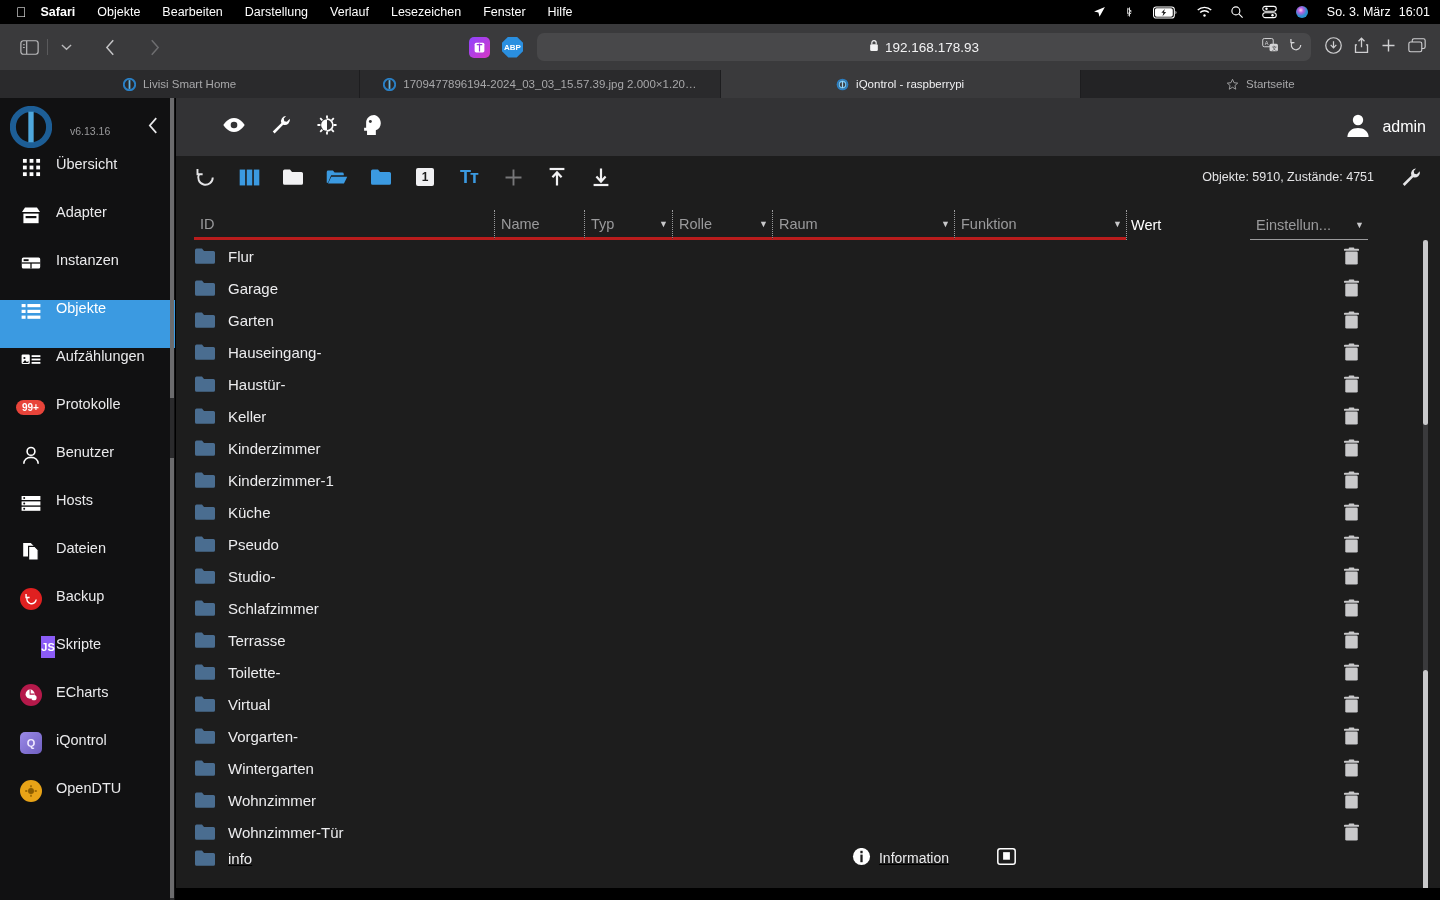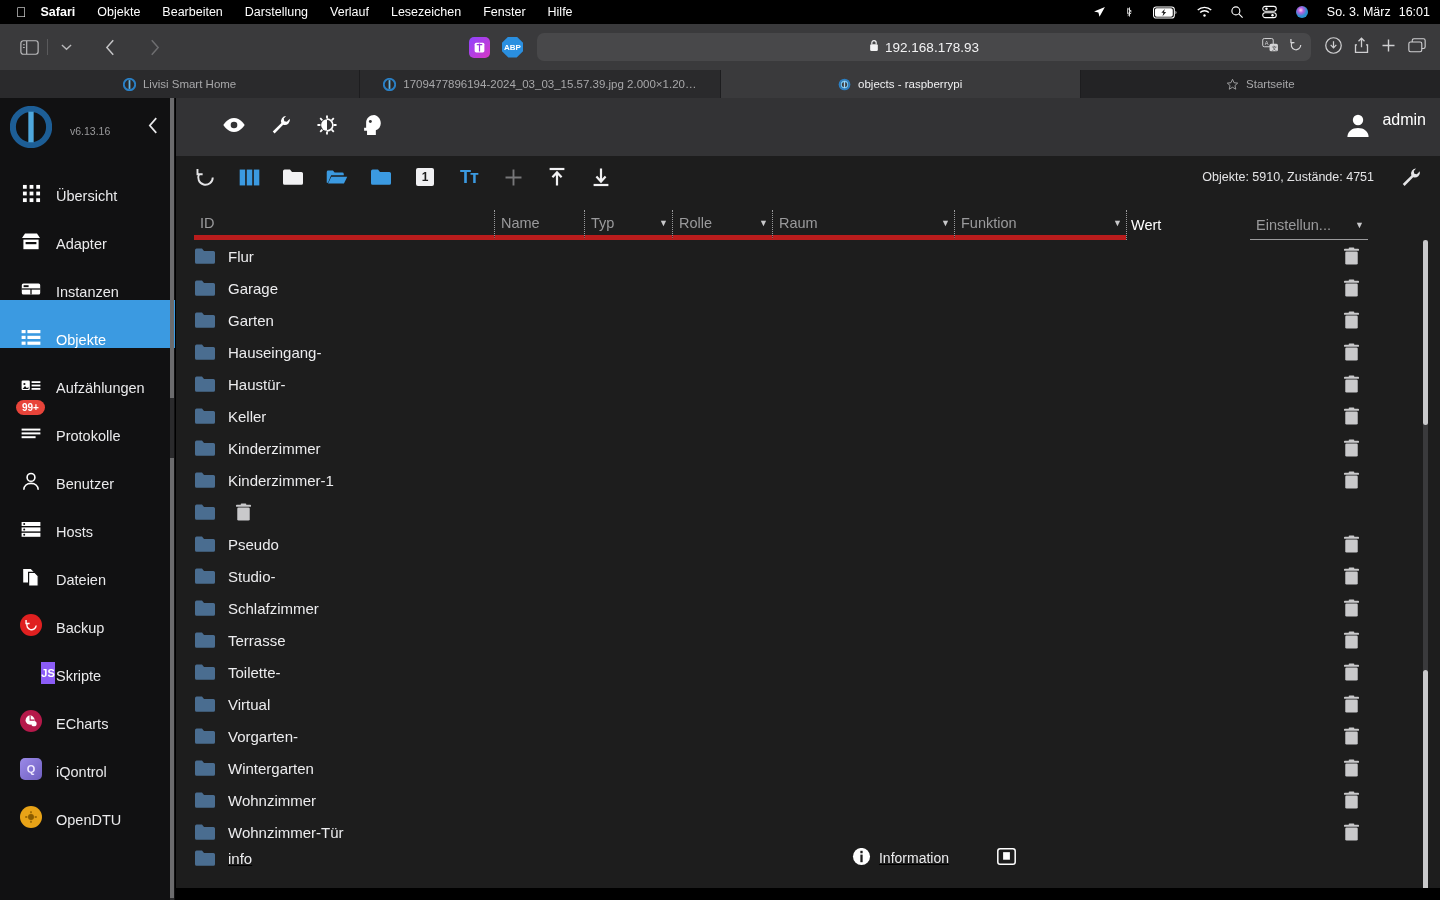--- a/index.html
+++ b/index.html
@@ -57,51 +57,51 @@
   
   #app { display:flex; height:802px; background:#1d1d1d; }
 
   
   #sidebar { width:176px; background:#111112; flex:0 0 176px; position:relative;
              border-right:1px solid #000; }
   #logo-row { height:58px; display:flex; align-items:center; padding:0 10px; gap:18px; }
   #logo-row .logo { width:42px; height:42px; flex:0 0 42px; }
   #logo-row .ver { font-size:10.5px; color:#9a9a9c; flex:1; padding-top:8px; }
   #logo-row .collapse { color:#e8e8ea; font-size:15px; padding:0 6px; }
-  .nav-item { height:48px; display:flex; align-items:flex-end; gap:14px; padding:0 20px;
+  .nav-item { height:48px; display:flex; align-items:flex-start; gap:14px; padding:0 20px;
               color:#eaeaec; font-size:14.5px; position:relative; }
   .nav-item.active { background:#3b9ae1; color:#fff; }
   .nav-icon { width:22px; height:22px; flex:0 0 22px; display:flex; align-items:center; justify-content:center; }
   .badge99 { position:absolute; left:16px; top:4px; background:#e8443a; color:#fff;
              font-size:10px; font-weight:bold; border-radius:9px; padding:1px 6px; line-height:13px; }
   .adp { width:22px; height:22px; border-radius:50%; display:flex; align-items:center;
          justify-content:center; font-size:9px; font-weight:bold; color:#fff; }
   #sb-scroll { position:absolute; right:1px; top:0; width:4px; height:100%; background:#2a2a2c; }
   #sb-scroll i { display:block; width:4px; background:#6b6b6d; }
 
   
   #main { flex:1; display:flex; flex-direction:column; min-width:0; }
   #top-header { height:58px; background:#333335; display:flex; align-items:center; padding:0 14px; }
   #top-header .th-icons { display:flex; align-items:center; gap:24px; margin-left:32px; color:#fff; }
   #top-header .th-sp { flex:1; }
-  #top-header .user { display:flex; align-items:flex-start; gap:10px; color:#fff; font-size:16px; }
+  #top-header .user { display:flex; align-items:center; gap:10px; color:#fff; font-size:16px; }
 
   #obj-toolbar { height:42px; background:#1d1d1d; display:flex; align-items:center; padding:0 18px; gap:22px; }
   .tb-ic { display:flex; align-items:center; justify-content:center; width:22px; height:22px; }
   #obj-toolbar .tb-sp { flex:1; }
   #obj-count { color:#e4e4e6; font-size:12.5px; white-space:nowrap; }
   #lvl-badge { width:18px; height:18px; background:#f1f1f3; color:#1d1d1d; font-size:12px;
                font-weight:bold; display:flex; align-items:center; justify-content:center; border-radius:2px; }
   #txt-size { color:#3b9ae1; font-size:18px; font-weight:bold; letter-spacing:-1px; }
 
   
   #filter-row { height:42px; background:#1d1d1d; display:flex; align-items:flex-end;
                 padding:0 0 0 18px; }
   .fcell { position:relative; height:30px; display:flex; align-items:center;
-           border-bottom:5px solid #b91c1c; border-left:1px dotted #9a9a9c;
+           border-bottom:3px solid #b91c1c; border-left:1px dotted #9a9a9c;
            padding:0 4px 0 6px; color:#9a9a9c; font-size:14.5px; }
   .fcell.noleft { border-left:none; }
   .fcell.nounder { border-bottom:none; }
   .fcell .arr { margin-left:auto; font-size:9px; color:#c8c8ca; padding-left:6px; }
   .fcell.wert { color:#fff; border-bottom:none; }
 
   
   #table-wrap { flex:1; position:relative; overflow:hidden; background:#1d1d1d; }
   .row { height:32px; display:flex; align-items:center; padding:0 4px 0 18px; }
   .row .fold { width:22px; height:22px; flex:0 0 22px; margin-right:12px; display:flex;
@@ -298,21 +298,21 @@
   </div>
   <div class="tab active">
     <span class="favicon">
       <svg viewBox="0 0 16 16">
         <circle cx="8" cy="8" r="7.2" fill="#2a7fc4"></circle>
         <circle cx="8" cy="8" r="5" fill="#3a3a3c"></circle>
         <circle cx="8" cy="8" r="4" fill="none" stroke="#6fc0f0" stroke-width="1.6"></circle>
         <rect x="7.2" y="3.6" width="1.6" height="8.8" fill="#9fd8f8"></rect>
       </svg>
     </span>
-    <span class="tab-label">objects - raspberrypi</span>
+    <span class="tab-label">iQontrol - raspberrypi</span>
   </div>
   <div class="tab last">
     <span class="favicon">
       <svg viewBox="0 0 16 16">
           <path d="M8 1.6l1.9 4.2 4.5.5-3.4 3 1 4.5L8 11.4l-4 2.4 1-4.5-3.4-3 4.5-.5z" fill="none" stroke="#a8a8aa" stroke-width="1.1"></path>
         </svg>
     </span>
     <span class="tab-label">Startseite</span>
   </div>
 </div>
@@ -780,20 +780,21 @@
                 <rect x="6" y="0.4" width="6" height="1.8" rx="0.9" fill="#c9c9cb"></rect>
               </svg>
             </span>
           </div>
           <div class="row">
             <span class="fold">
               <svg width="22" height="18" viewBox="0 0 22 18">
                 <path d="M1 3.2a1.6 1.6 0 011.6-1.6h5.4l2 2.4h9.4a1.6 1.6 0 011.6 1.6v9.6a1.6 1.6 0 01-1.6 1.6H2.6A1.6 1.6 0 011 15.2z" fill="#4a6d90"></path>
               </svg>
             </span>
+            <span class="nm">Küche</span>
             <span class="trash">
               <svg width="17" height="19" viewBox="0 0 18 20">
                 <rect x="2.4" y="4.6" width="13.2" height="14" rx="1.4" fill="#c9c9cb"></rect>
                 <rect x="1" y="1.8" width="16" height="2.2" rx="1" fill="#c9c9cb"></rect>
                 <rect x="6" y="0.4" width="6" height="1.8" rx="0.9" fill="#c9c9cb"></rect>
               </svg>
             </span>
           </div>
           <div class="row">
             <span class="fold">

